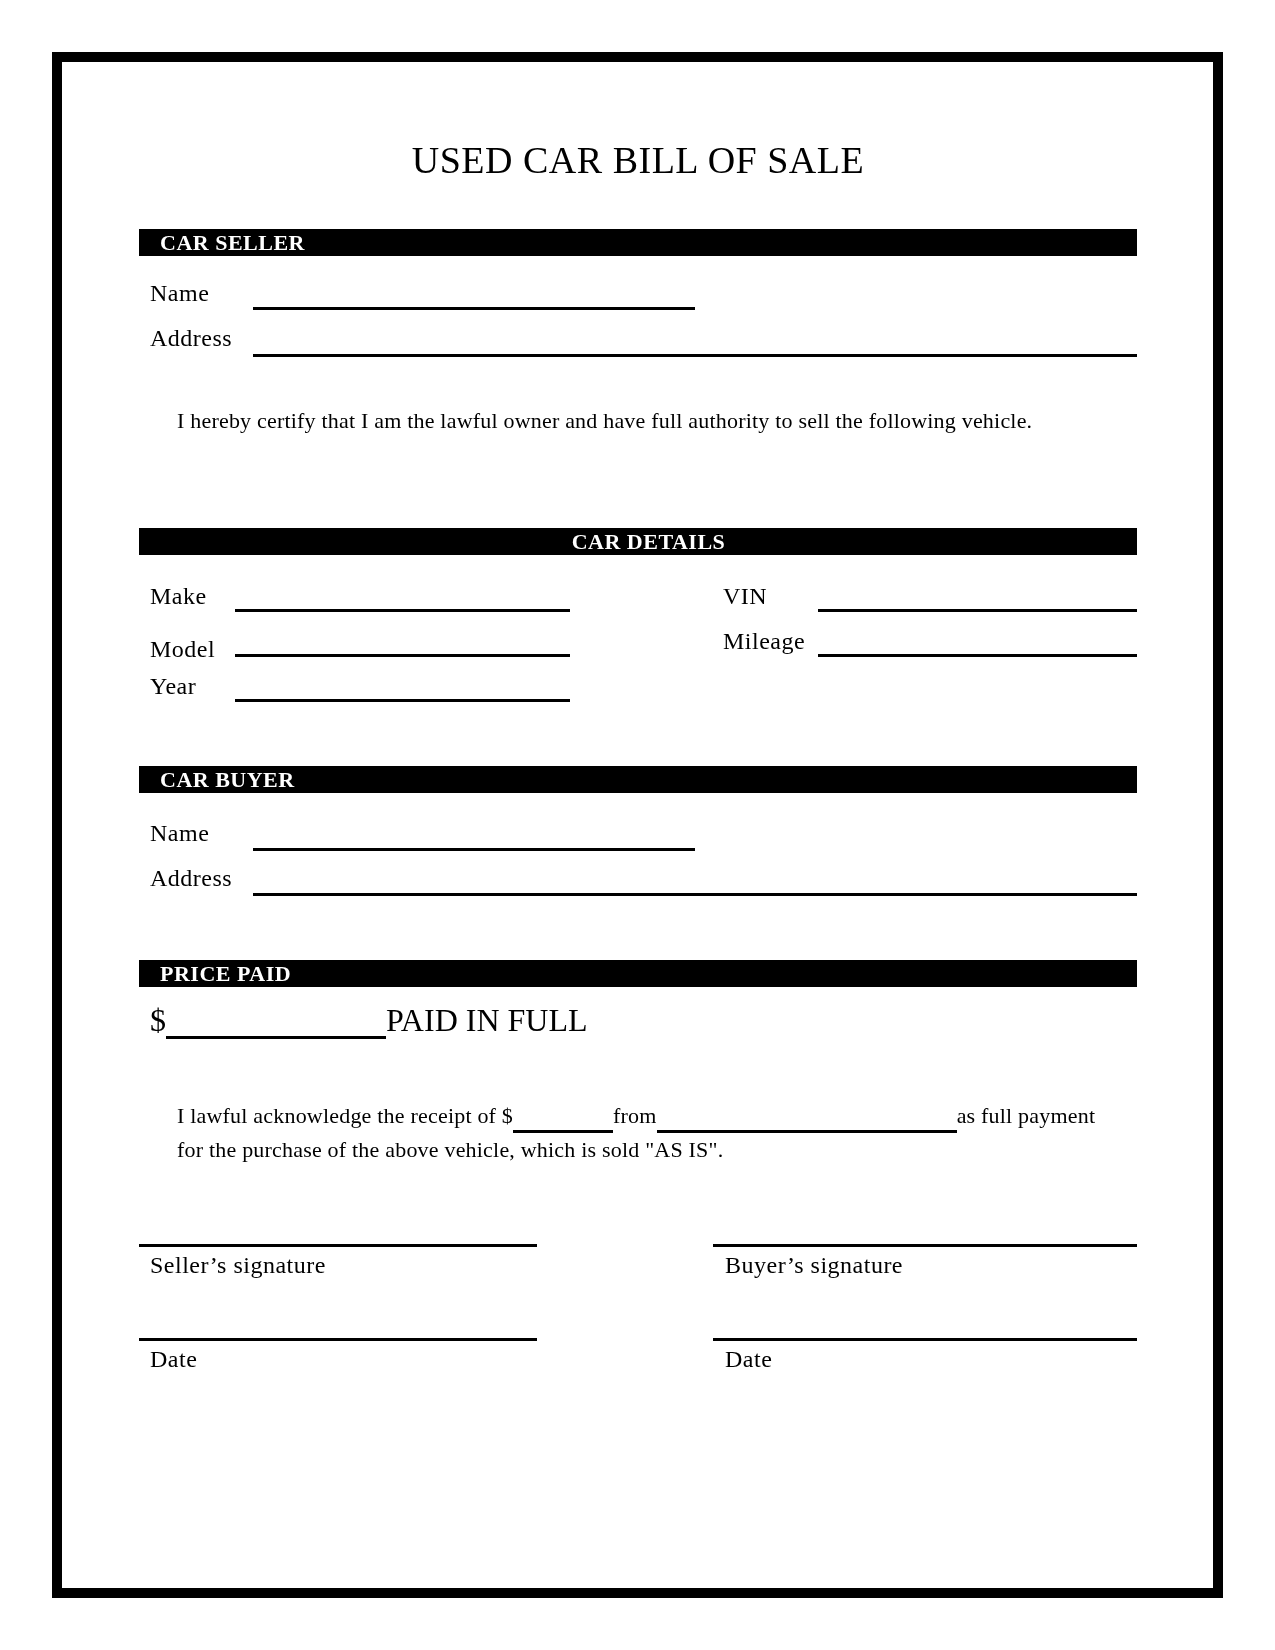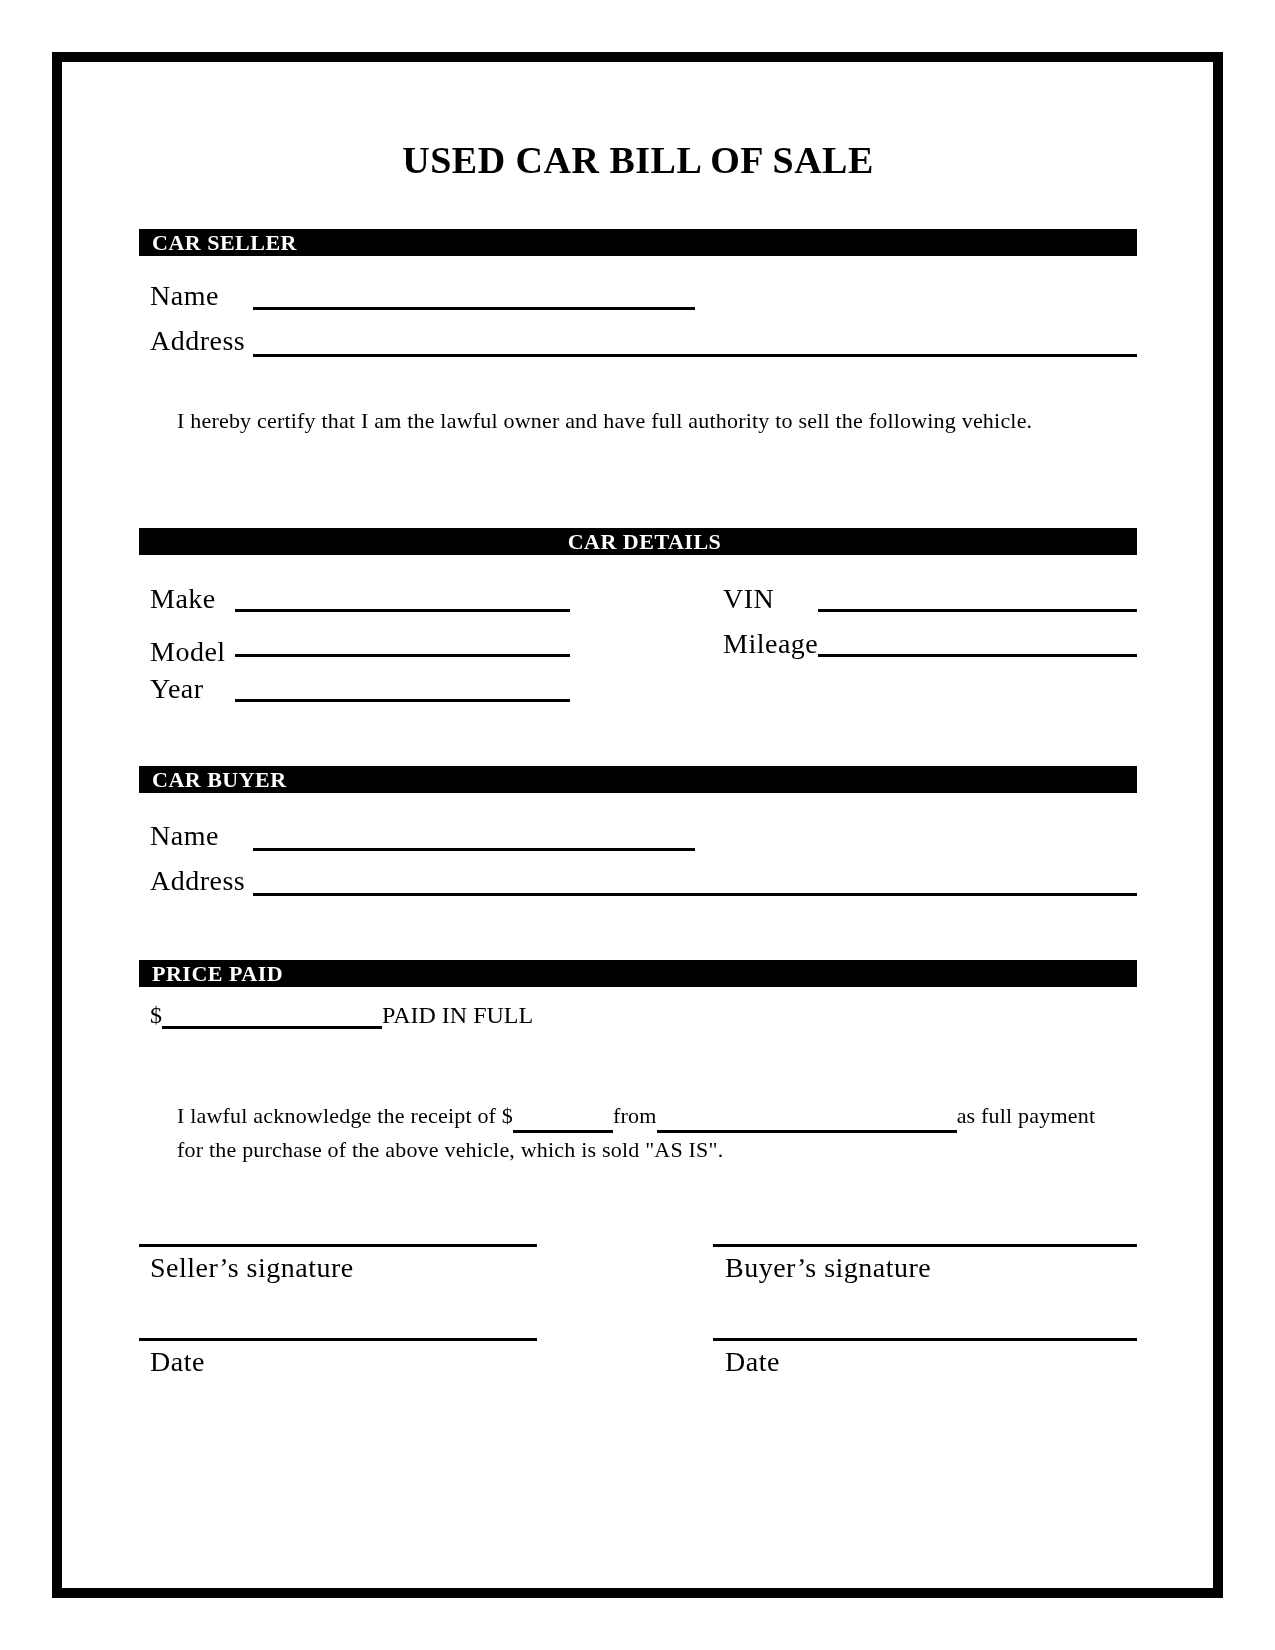--- a/index.html
+++ b/index.html
@@ -14,61 +14,61 @@
   .abs { position: absolute; }
   .page-frame {
     left: 52px; top: 52px;
     width: 1171px; height: 1546px;
     box-sizing: border-box;
     border: 10px solid #000000;
   }
   .doc-title {
     left: 139px; top: 138px; width: 998px;
     text-align: center;
-    font-size: 38px; font-weight: bold;
+    font-size: 38px; font-weight: normal;
     letter-spacing: 0.5px;
     white-space: nowrap;
   }
   .section-bar {
     left: 139px; width: 998px; height: 27px;
     background: #000000;
     color: #ffffff;
     font-weight: bold; font-size: 22px;
     line-height: 27px;
-    padding-left: 13px;
+    padding-left: 21px;
     box-sizing: border-box;
     letter-spacing: 0.5px;
   }
   .bar-seller  { top: 229px; }
   .bar-details { top: 528px; text-align: center; }
   .bar-buyer   { top: 766px; }
   .bar-price   { top: 960px; }
   .field-label {
-    font-size: 28px;
+    font-size: 24px;
     white-space: nowrap;
     letter-spacing: 0.5px;
   }
   .rule {
     height: 3px;
     background: #000000;
   }
   .para {
     font-size: 22px;
     line-height: 34px;
     letter-spacing: 0.2px;
     margin-left: 27px;
   }
   .fill {
     display: inline-block;
     border-bottom: 3px solid #000000;
     height: 22px;
     vertical-align: bottom;
     overflow: hidden;
   }
-  .price-line { left: 150px; top: 1002px; font-size: 24px; white-space: nowrap; }
+  .price-line { left: 150px; top: 1002px; font-size: 32px; white-space: nowrap; }
   .price-line .fill { height: 24px; }
 </style>
 </head>
 <body>
 
 <div class="abs page-frame"></div>
 
 <div class="abs doc-title">USED CAR BILL OF SALE</div>
 
 <div class="abs section-bar bar-seller">CAR SELLER</div>

